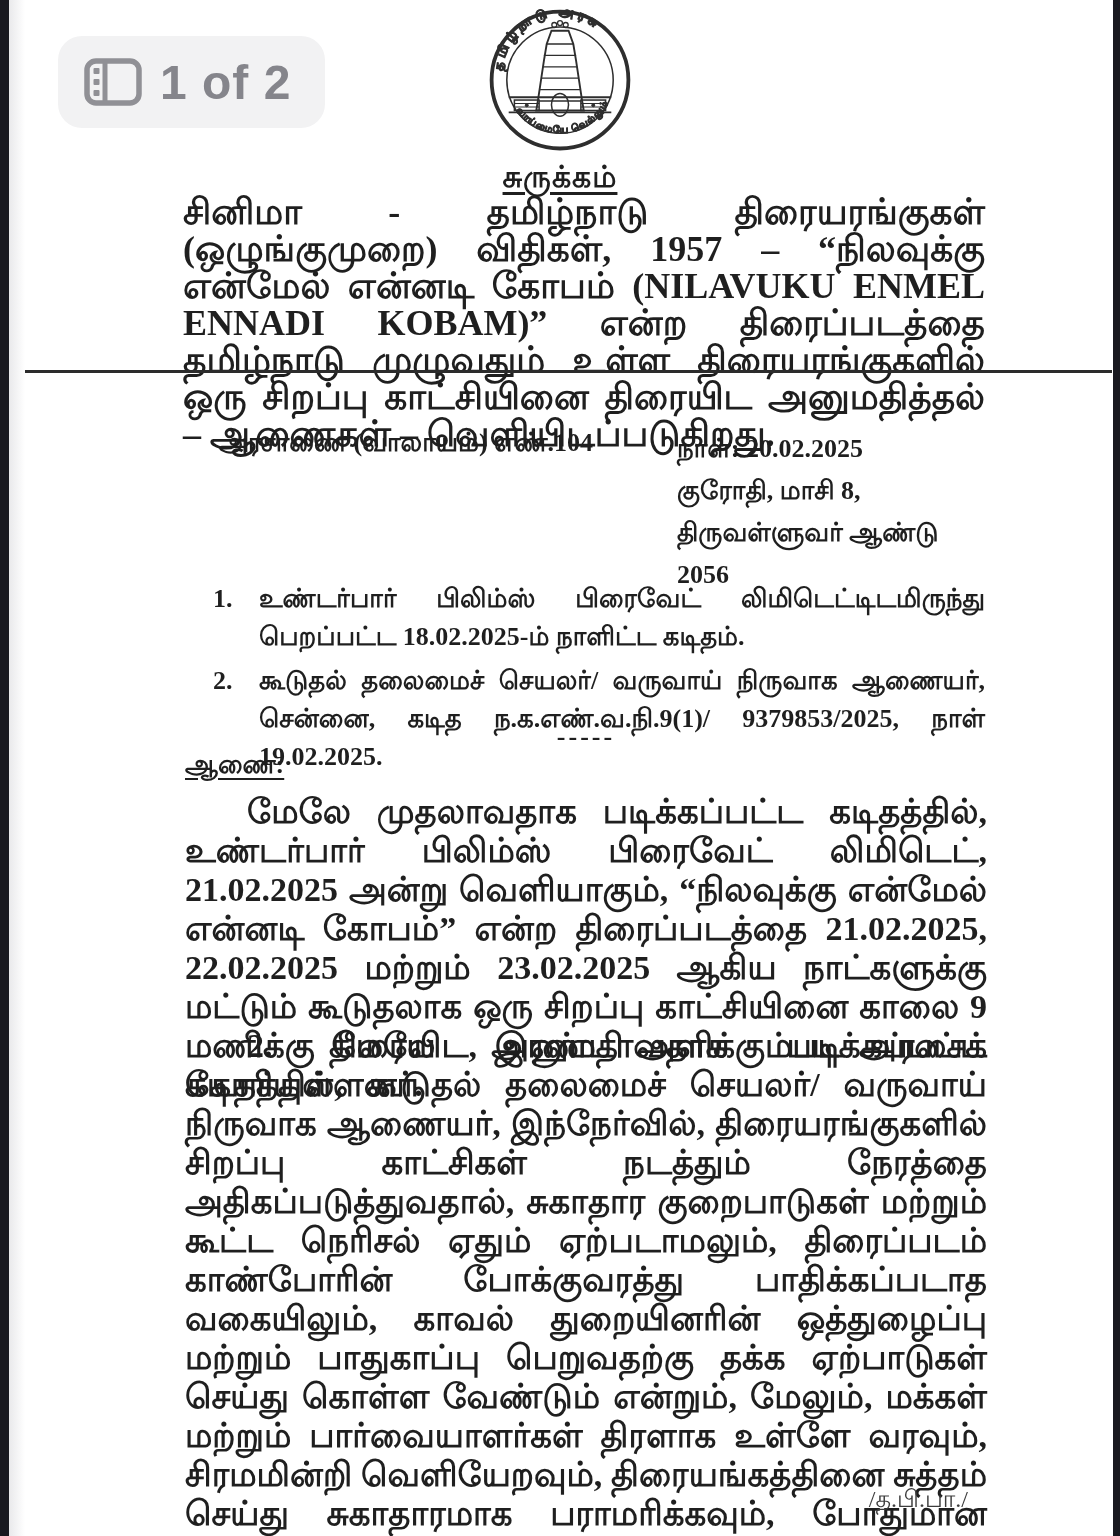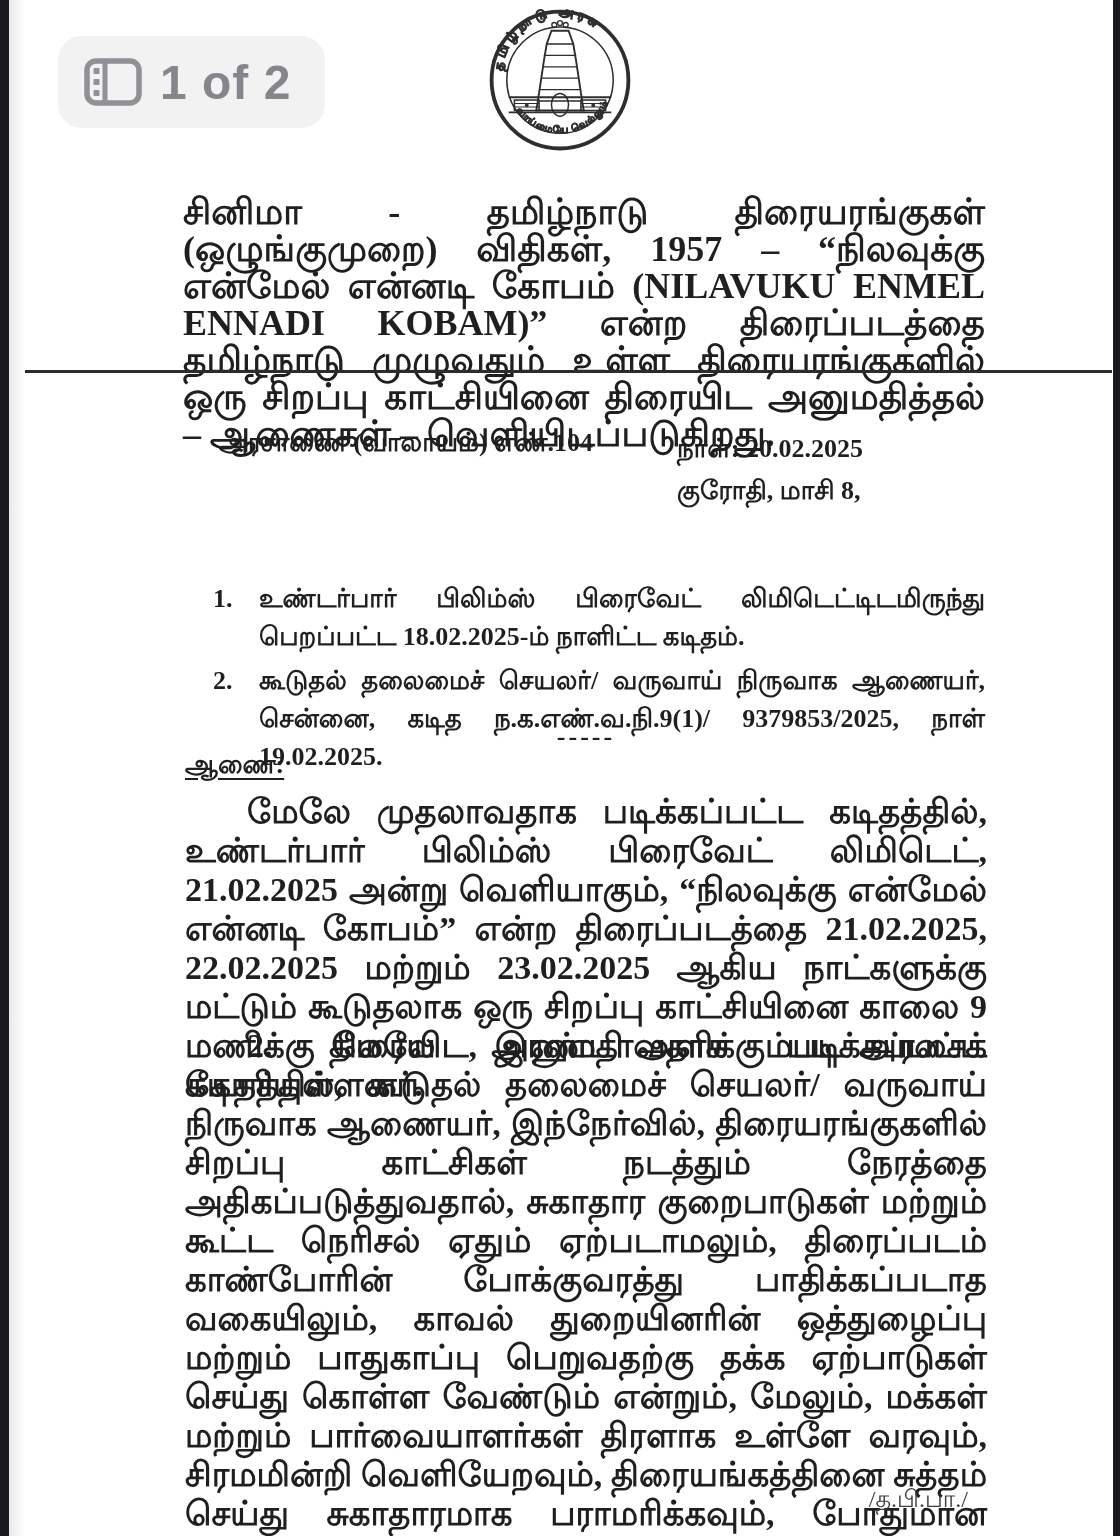--- a/index.html
+++ b/index.html
@@ -112,31 +112,33 @@
       </defs>
       <text font-size="14" font-weight="bold" fill="#2e2e2e" stroke="none" letter-spacing="4">
         <textPath href="#arcTop" startOffset="8%">தமிழ்நாடு அரசு</textPath>
       </text>
       <text font-size="10.5" font-weight="bold" fill="#2e2e2e" stroke="none" letter-spacing="1">
         <textPath href="#arcBot" startOffset="6%">வாய்மையே வெல்லும்</textPath>
       </text>
     </svg>
   </div>
 
+  <div class="doc-title u center">சுருக்கம்</div>
 
   <p class="abstract">சினிமா - தமிழ்நாடு திரையரங்குகள் (ஒழுங்குமுறை) விதிகள், 1957 – “நிலவுக்கு என்மேல் என்னடி கோபம் (NILAVUKU ENMEL ENNADI KOBAM)” என்ற திரைப்படத்தை தமிழ்நாடு முழுவதும் உள்ள திரையரங்குகளில் ஒரு சிறப்பு காட்சியினை திரையிட அனுமதித்தல் – ஆணைகள் – வெளியிடப்படுகிறது.</p>
 
   <div class="rule"></div>
 
 
   <div class="go-row">
     <div class="go-no">அரசாணை (வாலாயம்) எண்.104</div>
     <div class="date-block">
       <div>நாள்: 20.02.2025</div>
       <div>குரோதி, மாசி 8,</div>
+      <div>திருவள்ளுவர் ஆண்டு 2056</div>
     </div>
   </div>
 
   <div class="read-list">
     <div class="read-item">
       <span class="num">1.</span>
       <span class="txt">உண்டர்பார் பிலிம்ஸ் பிரைவேட் லிமிடெட்டிடமிருந்து பெறப்பட்ட 18.02.2025-ம் நாளிட்ட கடிதம்.</span>
     </div>
     <div class="read-item">
       <span class="num">2.</span>

